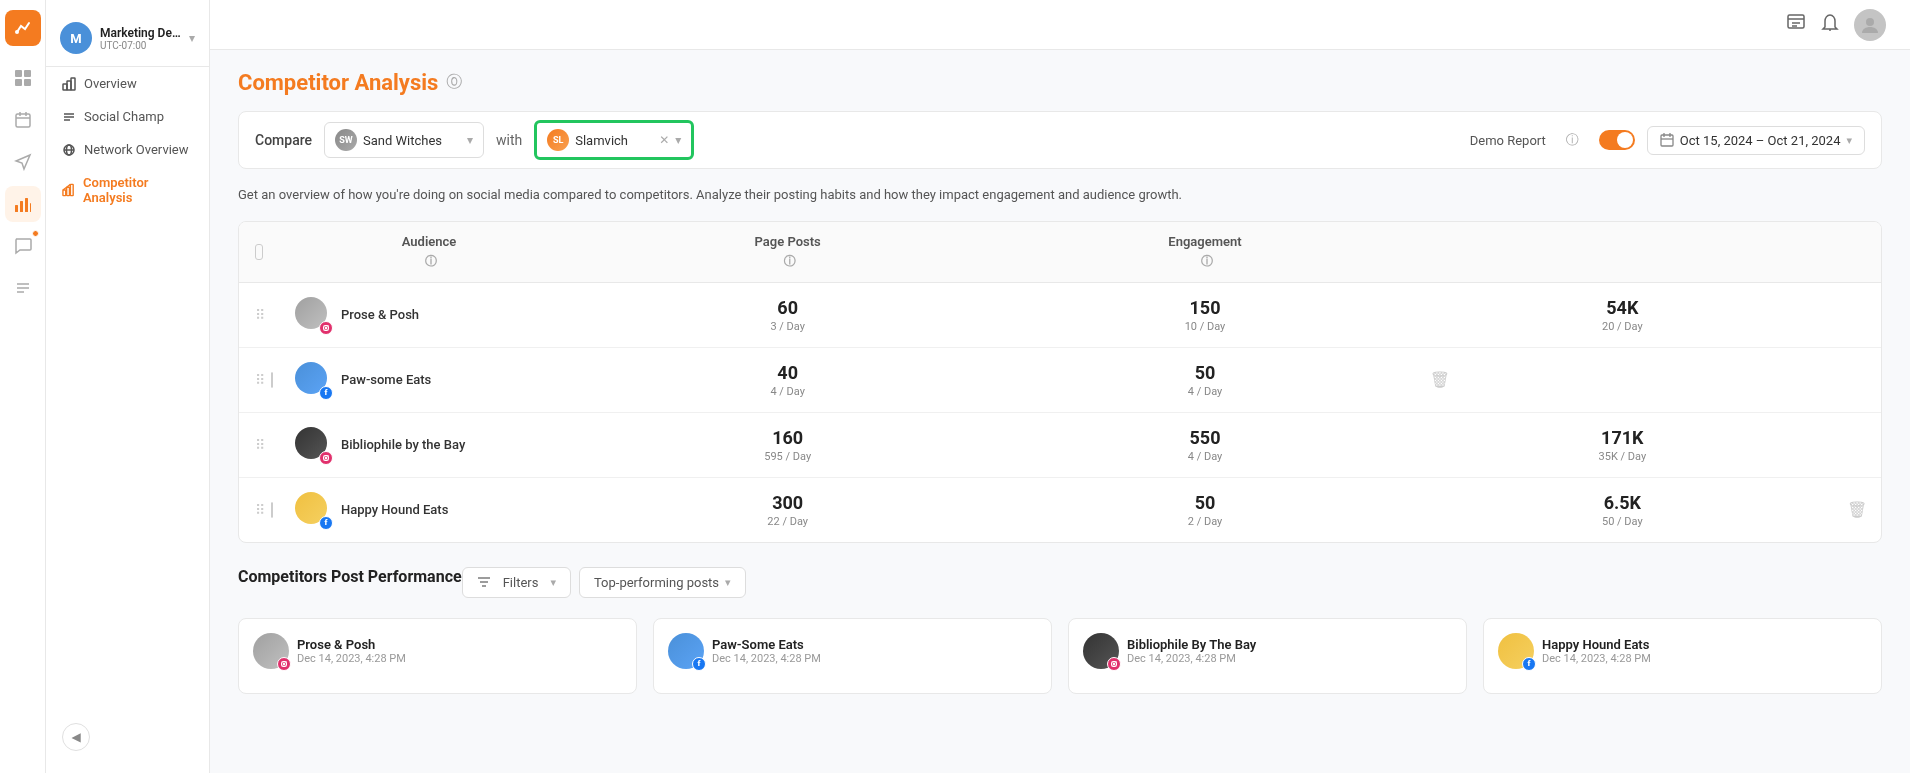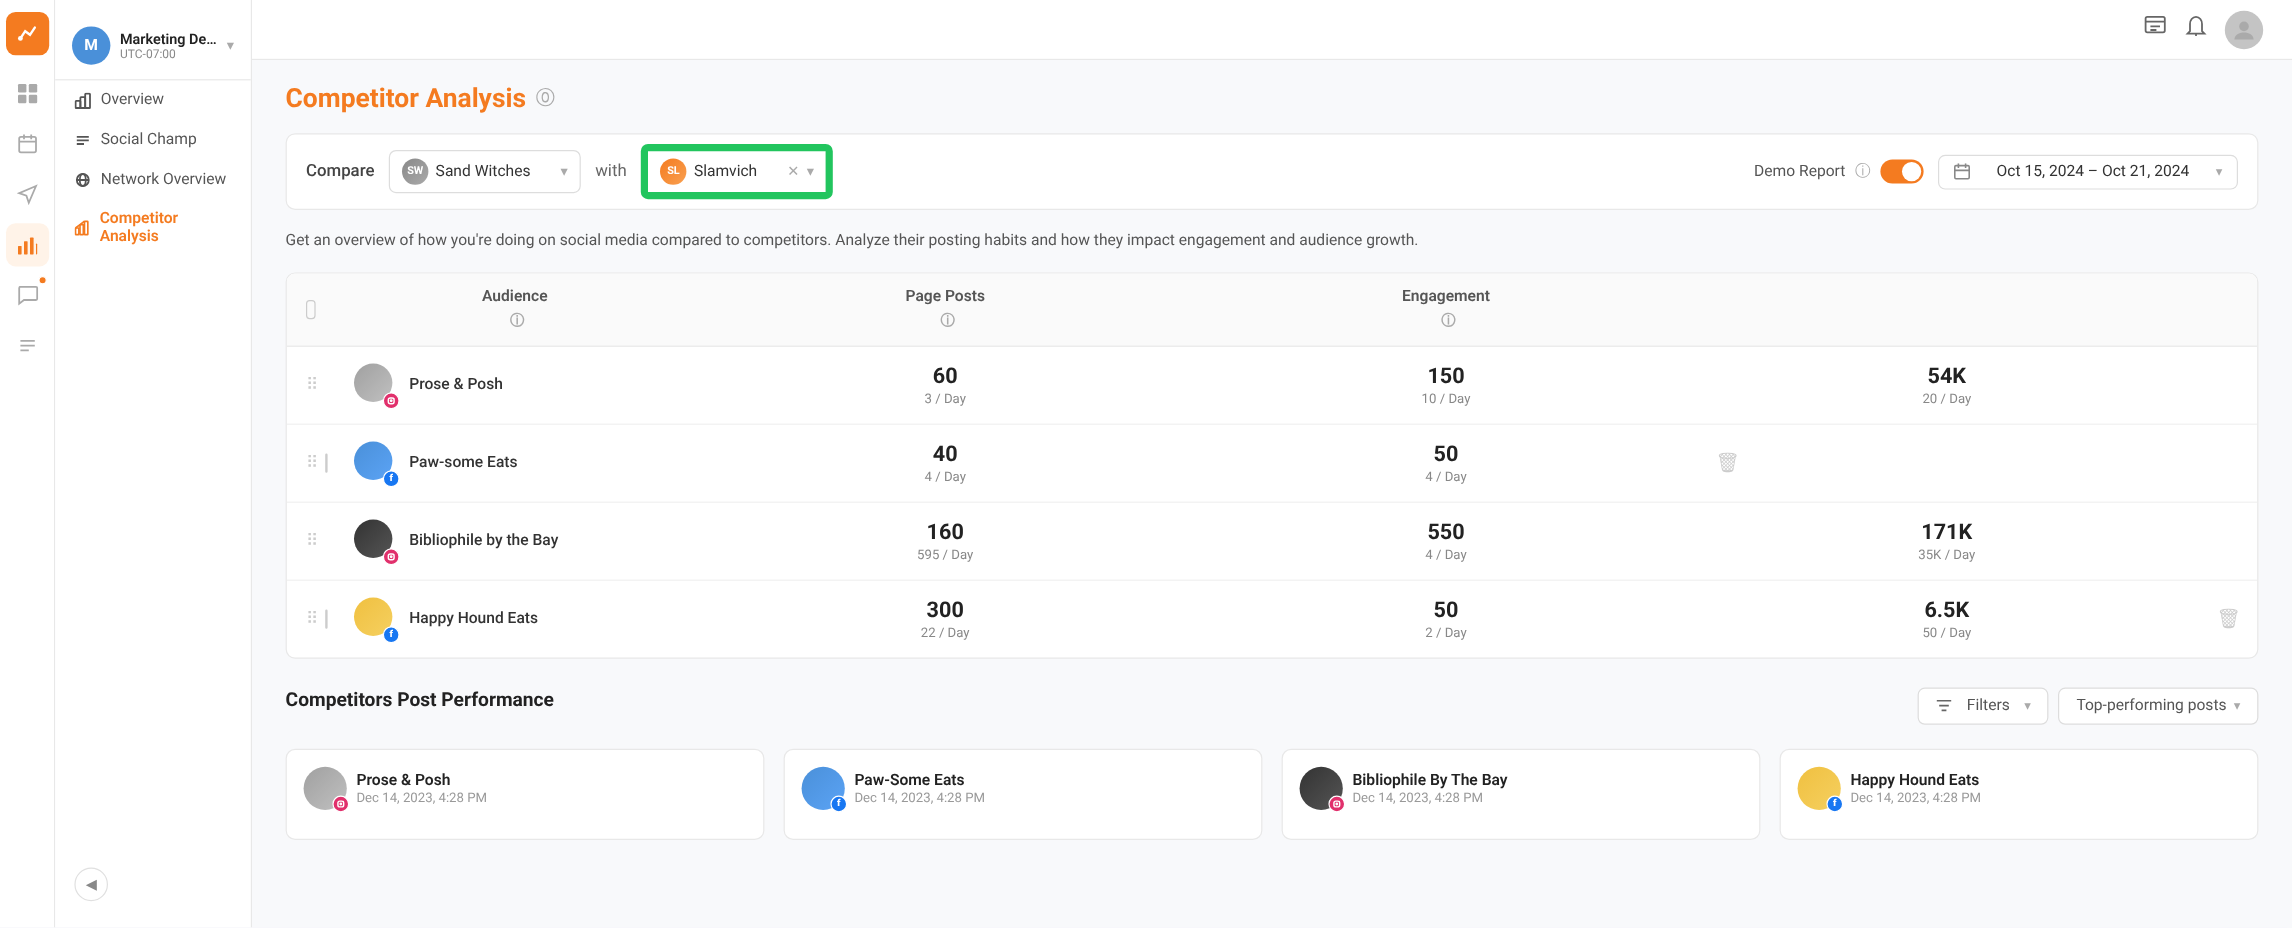--- a/index.html
+++ b/index.html
@@ -115,45 +115,45 @@
       border: 1px solid #ddd; border-radius: 6px; padding: 6px 10px;
       background: #fff; cursor: pointer; min-width: 160px;
     }
 
     .compare-select-text { font-size: 13px; color: #333; flex: 1; }
     .chevron { color: #aaa; font-size: 12px; }
     .with-label { font-size: 14px; color: #666; }
 
     .compare-select-with {
       display: flex; align-items: center; gap: 6px;
-      border: 6px solid #22c55e; border-radius: 6px; padding: 6px 10px;
+      border: 3px solid #22c55e; border-radius: 6px; padding: 6px 10px;
       background: #fff; cursor: pointer; min-width: 160px;
     }
 
     .close-x { color: #aaa; font-size: 12px; cursor: pointer; margin-left: 4px; }
 
     .spacer { flex: 1; }
 
     .demo-report-section {
-      display: flex; align-items: center; gap: 8px;
+      display: flex; align-items: center; gap: 20px;
     }
 
     .demo-label { font-size: 13px; color: #555; }
 
     .toggle {
       width: 36px; height: 20px; border-radius: 10px;
       background: #f47b20; position: relative; cursor: pointer;
     }
     .toggle-knob {
       width: 16px; height: 16px; border-radius: 50%;
       background: #fff; position: absolute; top: 2px; right: 2px;
     }
 
     .date-range {
-      display: flex; align-items: center; gap: 22px;
+      display: flex; align-items: center; gap: 6px;
       border: 1px solid #ddd; border-radius: 6px; padding: 6px 12px;
       background: #fff; cursor: pointer; font-size: 13px; color: #333;
     }
 
     
     .info-text {
       font-size: 13px; color: #555; margin-bottom: 16px; line-height: 1.5;
     }
 
     
@@ -232,21 +232,21 @@
     }
     .post-performance-title {
       font-size: 16px; font-weight: 700; color: #222; margin-bottom: 4px;
     }
     .post-performance-sub {
       font-size: 13px; color: #666; line-height: 1.4;
     }
     .post-performance-sub a { color: #4a90d9; text-decoration: none; }
 
     .post-performance-top {
-      display: flex; align-items: flex-start; justify-content: space-between;
+      display: flex; align-items: flex-start; 
       margin-bottom: 16px;
     }
 
     .filters-btn {
       display: flex; align-items: center; gap: 12px;
       border: 1px solid #ddd; border-radius: 6px; padding: 7px 14px;
       background: #fff; cursor: pointer; font-size: 13px; color: #555;
     }
 
     .top-posts-btn {

